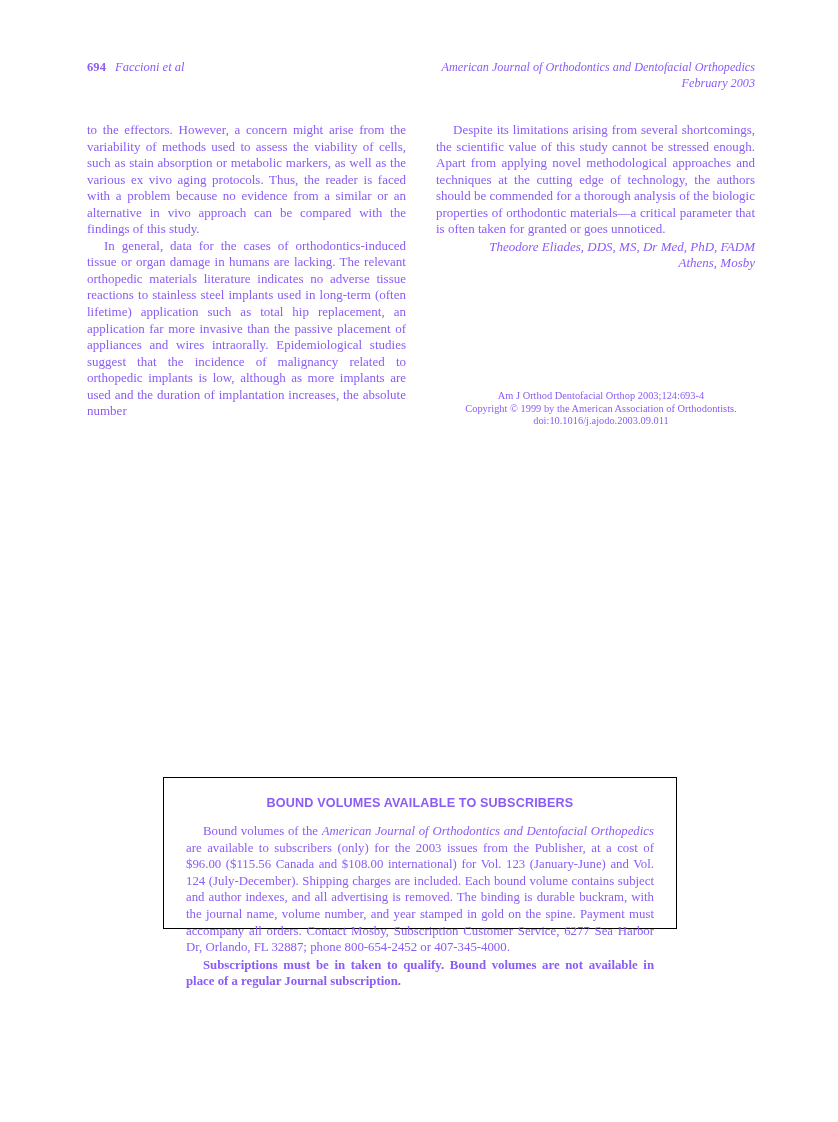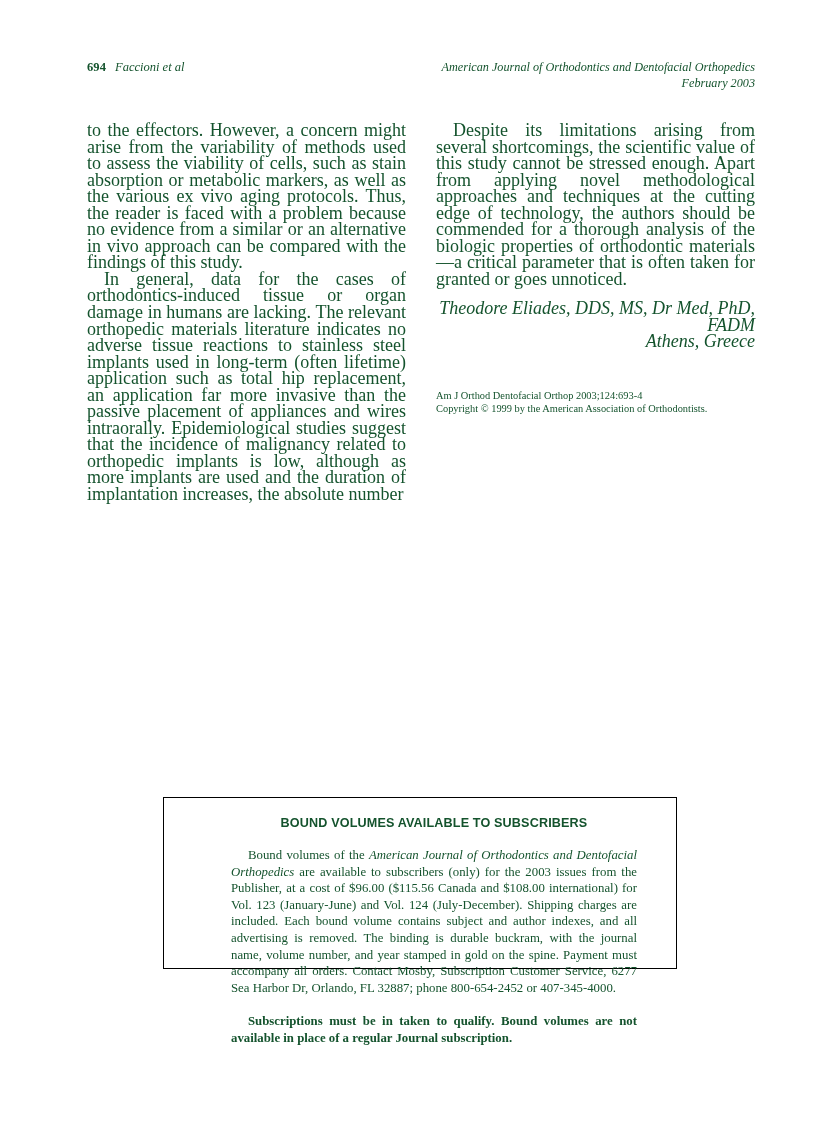--- a/index.html
+++ b/index.html
@@ -7,21 +7,21 @@
     padding: 0;
     background: #ffffff;
   }
   .page {
     position: relative;
     width: 838px;
     height: 1122px;
     background: #ffffff;
     overflow: hidden;
     font-family: "Liberation Serif", "DejaVu Serif", serif;
-    color: #14532d;
+    color: #8b5cf6;
   }
 
   
   .running-head {
     position: absolute;
     left: 87px;
     top: 60px;
     width: 668px;
     height: 36px;
   }
@@ -52,84 +52,83 @@
     font-size: 12.2px;
     line-height: 15.5px;
     white-space: nowrap;
   }
 
   
   .col {
     position: absolute;
     top: 122px;
     width: 319px;
-    font-size: 18px;
+    font-size: 13px;
     line-height: 16.55px;
     text-align: justify;
     text-justify: inter-word;
     hyphens: none;
   }
   .col-left  { left: 87px; }
   .col-right { left: 436px; }
 
   .col p {
     margin: 0;
     text-indent: 17px;
   }
   .col p.noindent { text-indent: 0; }
 
   .signature {
-    margin-top: 13px;
+    margin-top: 1px;
     text-align: right;
     font-style: italic;
     line-height: 16.4px;
   }
 
   
   .copyright {
     position: absolute;
     left: 436px;
     top: 390px;
     width: 330px;
     font-size: 10.4px;
     line-height: 12.6px;
-    text-align: left;
+    text-align: center;
   }
   .copyright div { white-space: nowrap; }
 
   
   .notice-box {
     position: absolute;
     left: 163px;
-    top: 797px;
+    top: 777px;
     width: 514px;
-    height: 172px;
+    height: 152px;
     border: 1.6px solid #000;
     box-sizing: border-box;
-    padding-left: 28px;
   }
   .notice-inner {
     padding: 18px 22px 0 22px;
   }
   .notice-title {
     font-family: "Liberation Sans", "DejaVu Sans", sans-serif;
     font-weight: bold;
     font-size: 12.6px;
     text-align: center;
     letter-spacing: 0.15px;
     margin-bottom: 13px;
   }
   .notice-body {
     font-size: 12.8px;
     line-height: 16.6px;
     text-align: justify;
     text-justify: inter-word;
   }
   .notice-body p {
-    margin: 17px;
+    margin: 0;
     text-indent: 17px;
   }
   .notice-body p.bold-para {
     font-weight: bold;
     margin-top: 1px;
   }
   .ital { font-style: italic; }
 </style>
 </head>
 <body>
@@ -148,27 +147,28 @@
 
   <div class="col col-left">
     <p class="noindent">to the effectors. However, a concern might arise from the variability of methods used to assess the viability of cells, such as stain absorption or metabolic markers, as well as the various ex vivo aging protocols. Thus, the reader is faced with a problem because no evidence from a similar or an alternative in vivo approach can be compared with the findings of this study.</p>
     <p>In general, data for the cases of orthodontics-induced tissue or organ damage in humans are lacking. The relevant orthopedic materials literature indicates no adverse tissue reactions to stainless steel implants used in long-term (often lifetime) application such as total hip replacement, an application far more invasive than the passive placement of appliances and wires intraorally. Epidemiological studies suggest that the incidence of malignancy related to orthopedic implants is low, although as more implants are used and the duration of implantation increases, the absolute number</p>
   </div>
 
   <div class="col col-right">
     <p>Despite its limitations arising from several shortcomings, the scientific value of this study cannot be stressed enough. Apart from applying novel methodological approaches and techniques at the cutting edge of technology, the authors should be commended for a thorough analysis of the biologic properties of orthodontic materials—a critical parameter that is often taken for granted or goes unnoticed.</p>
     <div class="signature">
       <div>Theodore Eliades, DDS, MS, Dr Med, PhD, FADM</div>
-      <div>Athens, Greece</div>
+      <div>Athens, Mosby</div>
     </div>
   </div>
 
   <div class="copyright">
     <div>Am J Orthod Dentofacial Orthop 2003;124:693-4</div>
     <div>Copyright © 1999 by the American Association of Orthodontists.</div>
+    <div>doi:10.1016/j.ajodo.2003.09.011</div>
   </div>
 
   <div class="notice-box">
     <div class="notice-inner">
       <div class="notice-title">BOUND VOLUMES AVAILABLE TO SUBSCRIBERS</div>
       <div class="notice-body">
         <p><span>Bound volumes of the </span><span class="ital">American Journal of Orthodontics and Dentofacial Orthopedics</span><span> are available to subscribers (only) for the 2003 issues from the Publisher, at a cost of $96.00 ($115.56 Canada and $108.00 international) for Vol. 123 (January-June) and Vol. 124 (July-December). Shipping charges are included. Each bound volume contains subject and author indexes, and all advertising is removed. The binding is durable buckram, with the journal name, volume number, and year stamped in gold on the spine. Payment must accompany all orders. Contact Mosby, Subscription Customer Service, 6277 Sea Harbor Dr, Orlando, FL 32887; phone 800-654-2452 or 407-345-4000.</span></p>
         <p class="bold-para">Subscriptions must be in taken to qualify. Bound volumes are not available in place of a regular Journal subscription.</p>
       </div>
     </div>

